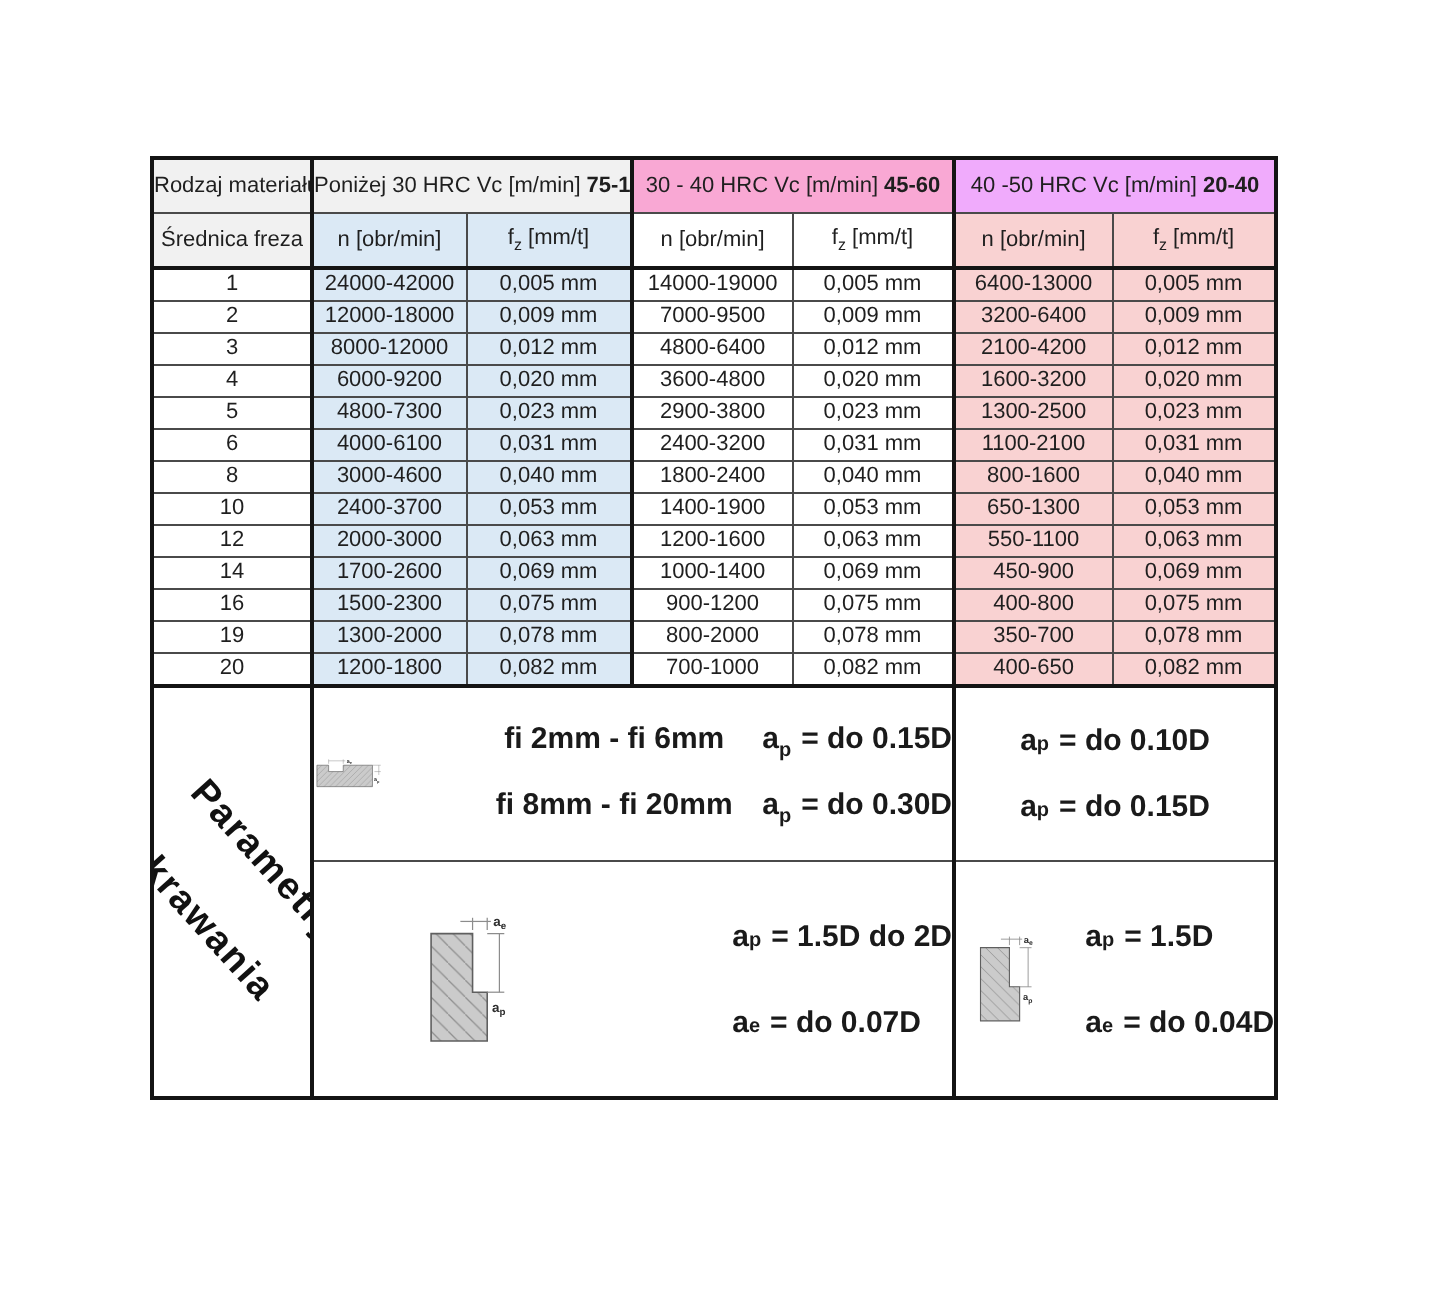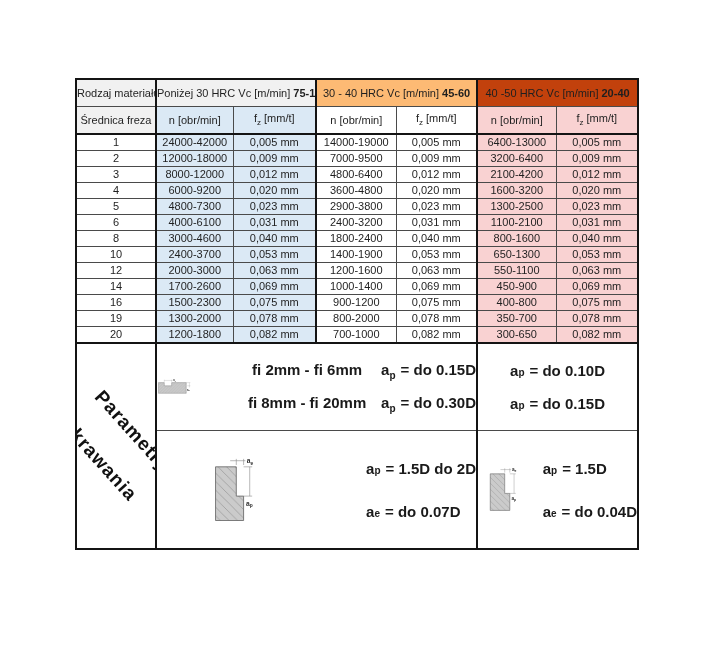--- a/index.html
+++ b/index.html
@@ -9,22 +9,22 @@
   .main th,.main td{border:1px solid #4a4a4a;text-align:center;vertical-align:middle;
                     font-size:11px;font-weight:normal;padding:0;overflow:hidden;white-space:nowrap;}
   .b-l2{border-left:2px solid #141414 !important;}
   .b-r2{border-right:2px solid #141414 !important;}
   .b-t2{border-top:2px solid #141414 !important;}
   .b-b2{border-bottom:2px solid #141414 !important;margin-top:38px;}
   .r-group th{height:26px;}
   .r-sub th{height:26px;}
   tbody.data td{height:15px;line-height:15px;}
   .bg-g1{background:#f1f1f1;}
-  .bg-g2{background:#fdba74;}
-  .bg-g3{background:#c2410c;}
+  .bg-g2{background:#f9a8d4;}
+  .bg-g3{background:#f0abfc;}
   .bg-corner{background:#f1f1f1;}
   .bg-blue{background:#dbe9f5;}
   .bg-pink{background:#f9d2d2;}
   .range{font-weight:bold;margin-left:3px;}
   sub{font-size:8px;}
   
   .p-top td{height:86px;}
   .p-bot td{height:117px;}
   .p-cell{text-align:left;vertical-align:middle;}
   .side-cell{background:#ffffff;}
@@ -197,21 +197,21 @@
           <td class="bg-pink">350-700</td>
           <td class="bg-pink b-r2">0,078 mm</td>
         </tr>
 
         <tr>
           <td class="b-l2 b-r2">20</td>
           <td class="bg-blue">1200-1800</td>
           <td class="bg-blue b-r2">0,082 mm</td>
           <td>700-1000</td>
           <td class="b-r2">0,082 mm</td>
-          <td class="bg-pink">300-650</td>
+          <td class="bg-pink">400-650</td>
           <td class="bg-pink b-r2">0,082 mm</td>
         </tr>
       </tbody>
     <tbody>
       <tr class="p-top">
         <td rowspan="2" class="side-cell b-l2 b-r2 b-t2 b-b2">
           <div style="display:flex;align-items:center;justify-content:center;height:100%;">
             <div class="rot">
               <span>Parametry</span>
               <span>skrawania</span>

